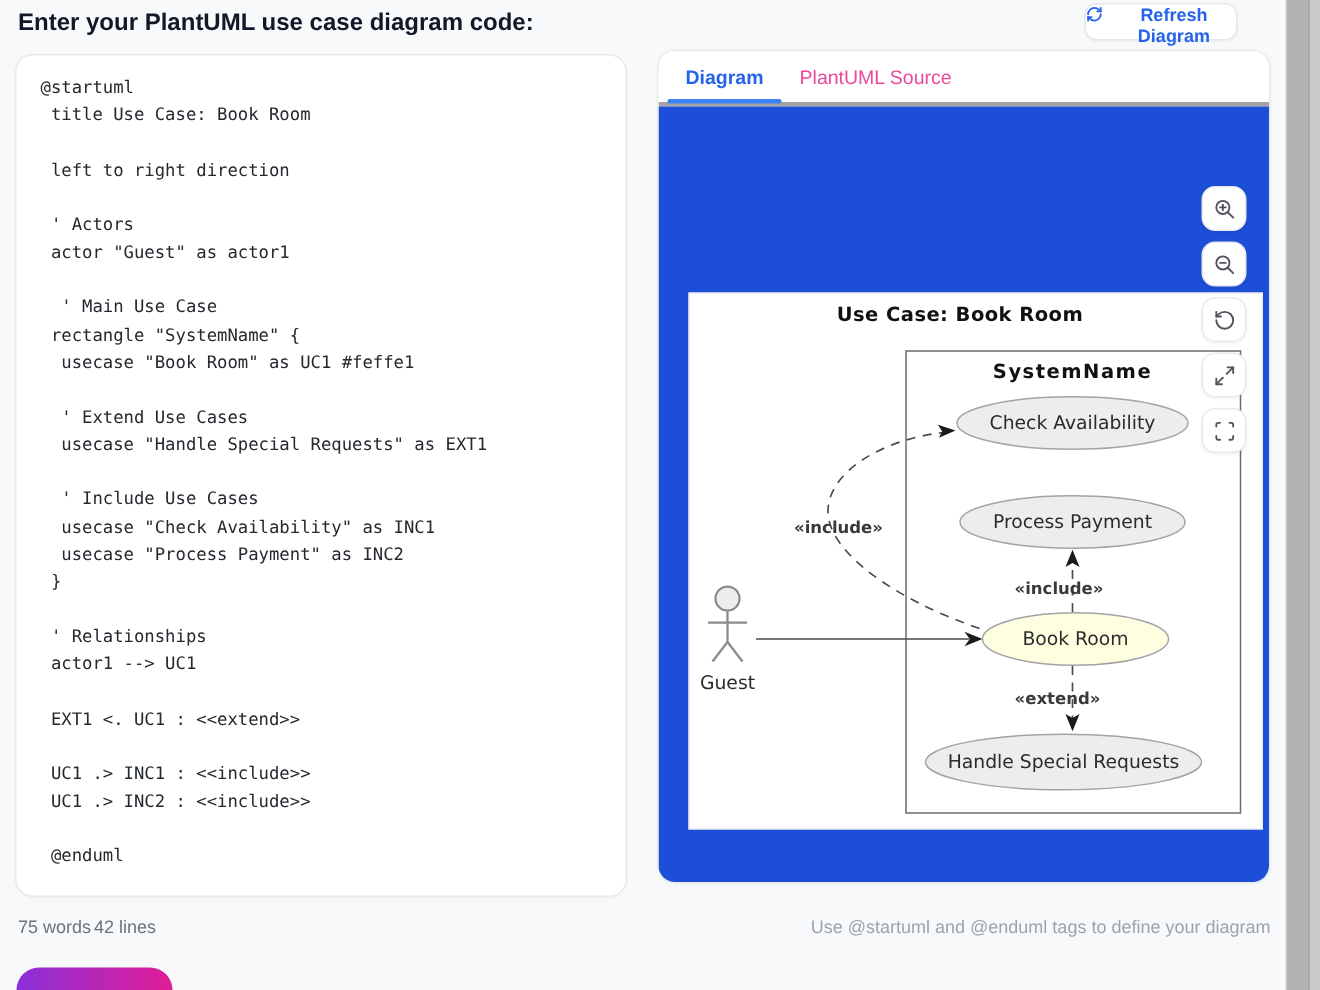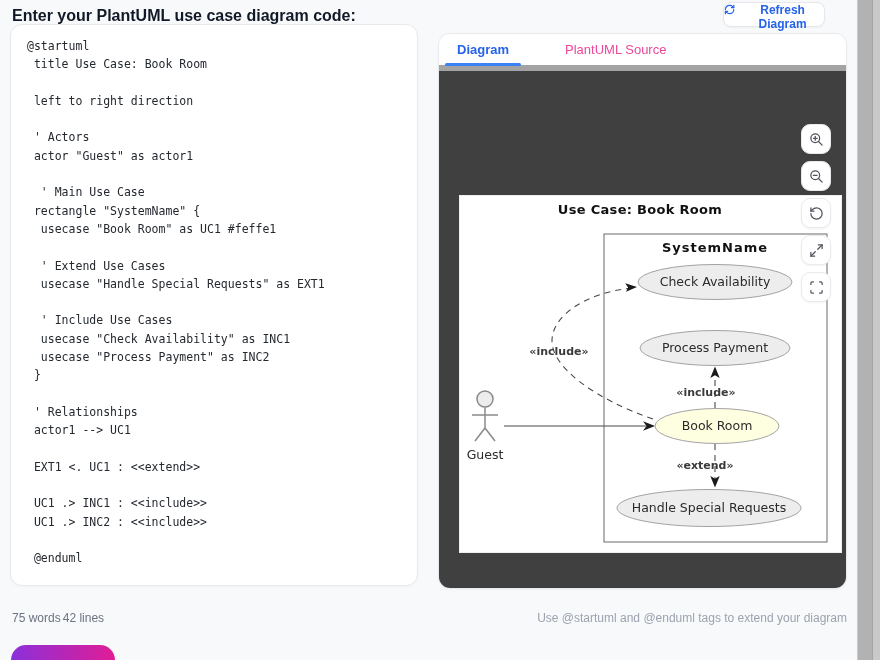--- a/index.html
+++ b/index.html
@@ -20,41 +20,41 @@
     background: #ffffff; border: 1px solid #e5e7eb; border-radius: 8px;
     display: flex; justify-content: center; gap: 6px;
     box-shadow: 0 1px 2px rgba(0,0,0,.04); cursor: pointer;
   }
   .refresh-btn span { font-size: 12px; font-weight: 700; color: #2563eb; }
   .panel {
     position: absolute; background: #fff;
     border: 1px solid #e7e9ec; border-radius: 12px;
     box-shadow: 0 1px 3px rgba(0,0,0,.03);
   }
-  .editor-panel { left: 10px; top: 24px; width: 408px; height: 562px; overflow: hidden; }
+  .editor-panel { left: 10px; top: 36px; width: 408px; height: 562px; overflow: hidden; }
   .editor-panel pre {
     font-family: "DejaVu Sans Mono", monospace;
     font-size: 11.5px; line-height: 18.3px; color: #24292f;
     padding: 12px 16px; white-space: pre;
   }
   .preview-panel { left: 438px; top: 33px; width: 409px; height: 556px; overflow: hidden; }
   .tabbar {
     height: 37px; display: flex; align-items: stretch;
-    border-bottom: 6px solid #a3a3a3; background: #fff; padding-left: 6px; gap: 32px;
+    border-bottom: 3px solid #a3a3a3; background: #fff; padding-left: 6px;
   }
   .tab {
     display: flex; align-items: center; padding: 0 12px;
     font-size: 13px; color: #ec4899; cursor: pointer; position: relative;
   }
   .tab.active { color: #2563eb; font-weight: 700; }
   .tab.active::after {
     content: ""; position: absolute; left: 0; right: 0; bottom: -1px;
     height: 3px; background: #3b82f6; border-radius: 2px;
   }
-  .preview-content { position: relative; height: 519px; background: #404040; }
+  .preview-content { position: relative; height: 519px; background: #1d4ed8; }
   .canvas {
     position: absolute; left: 20px; top: 124px; width: 383px; height: 358px;
     background: #ffffff; border: 1px solid #efefef;
   }
   .zoom-controls { position: absolute; left: 362px; top: 53px; display: flex; flex-direction: column; gap: 7px; }
   .ctrl-btn {
     width: 30px; height: 30px; background: #fff; border: 1px solid #e8eaed;
     border-radius: 9px; display: flex; align-items: center; justify-content: center;
     box-shadow: 0 1px 2px rgba(0,0,0,.05); cursor: pointer;
   }
@@ -215,19 +215,19 @@
     </div>
 
   </div>
 </div>
 
 <div class="stats">
   <span>75 words</span>
   <span>42 lines</span>
 </div>
 
-<div class="hint">Use @startuml and @enduml tags to extend your diagram</div>
+<div class="hint">Use @startuml and @enduml tags to define your diagram</div>
 
 <button class="gradient-btn"></button>
 
 <div class="scrollbar">
   <div class="scroll-thumb"></div>
 </div>
 
 </body></html>

